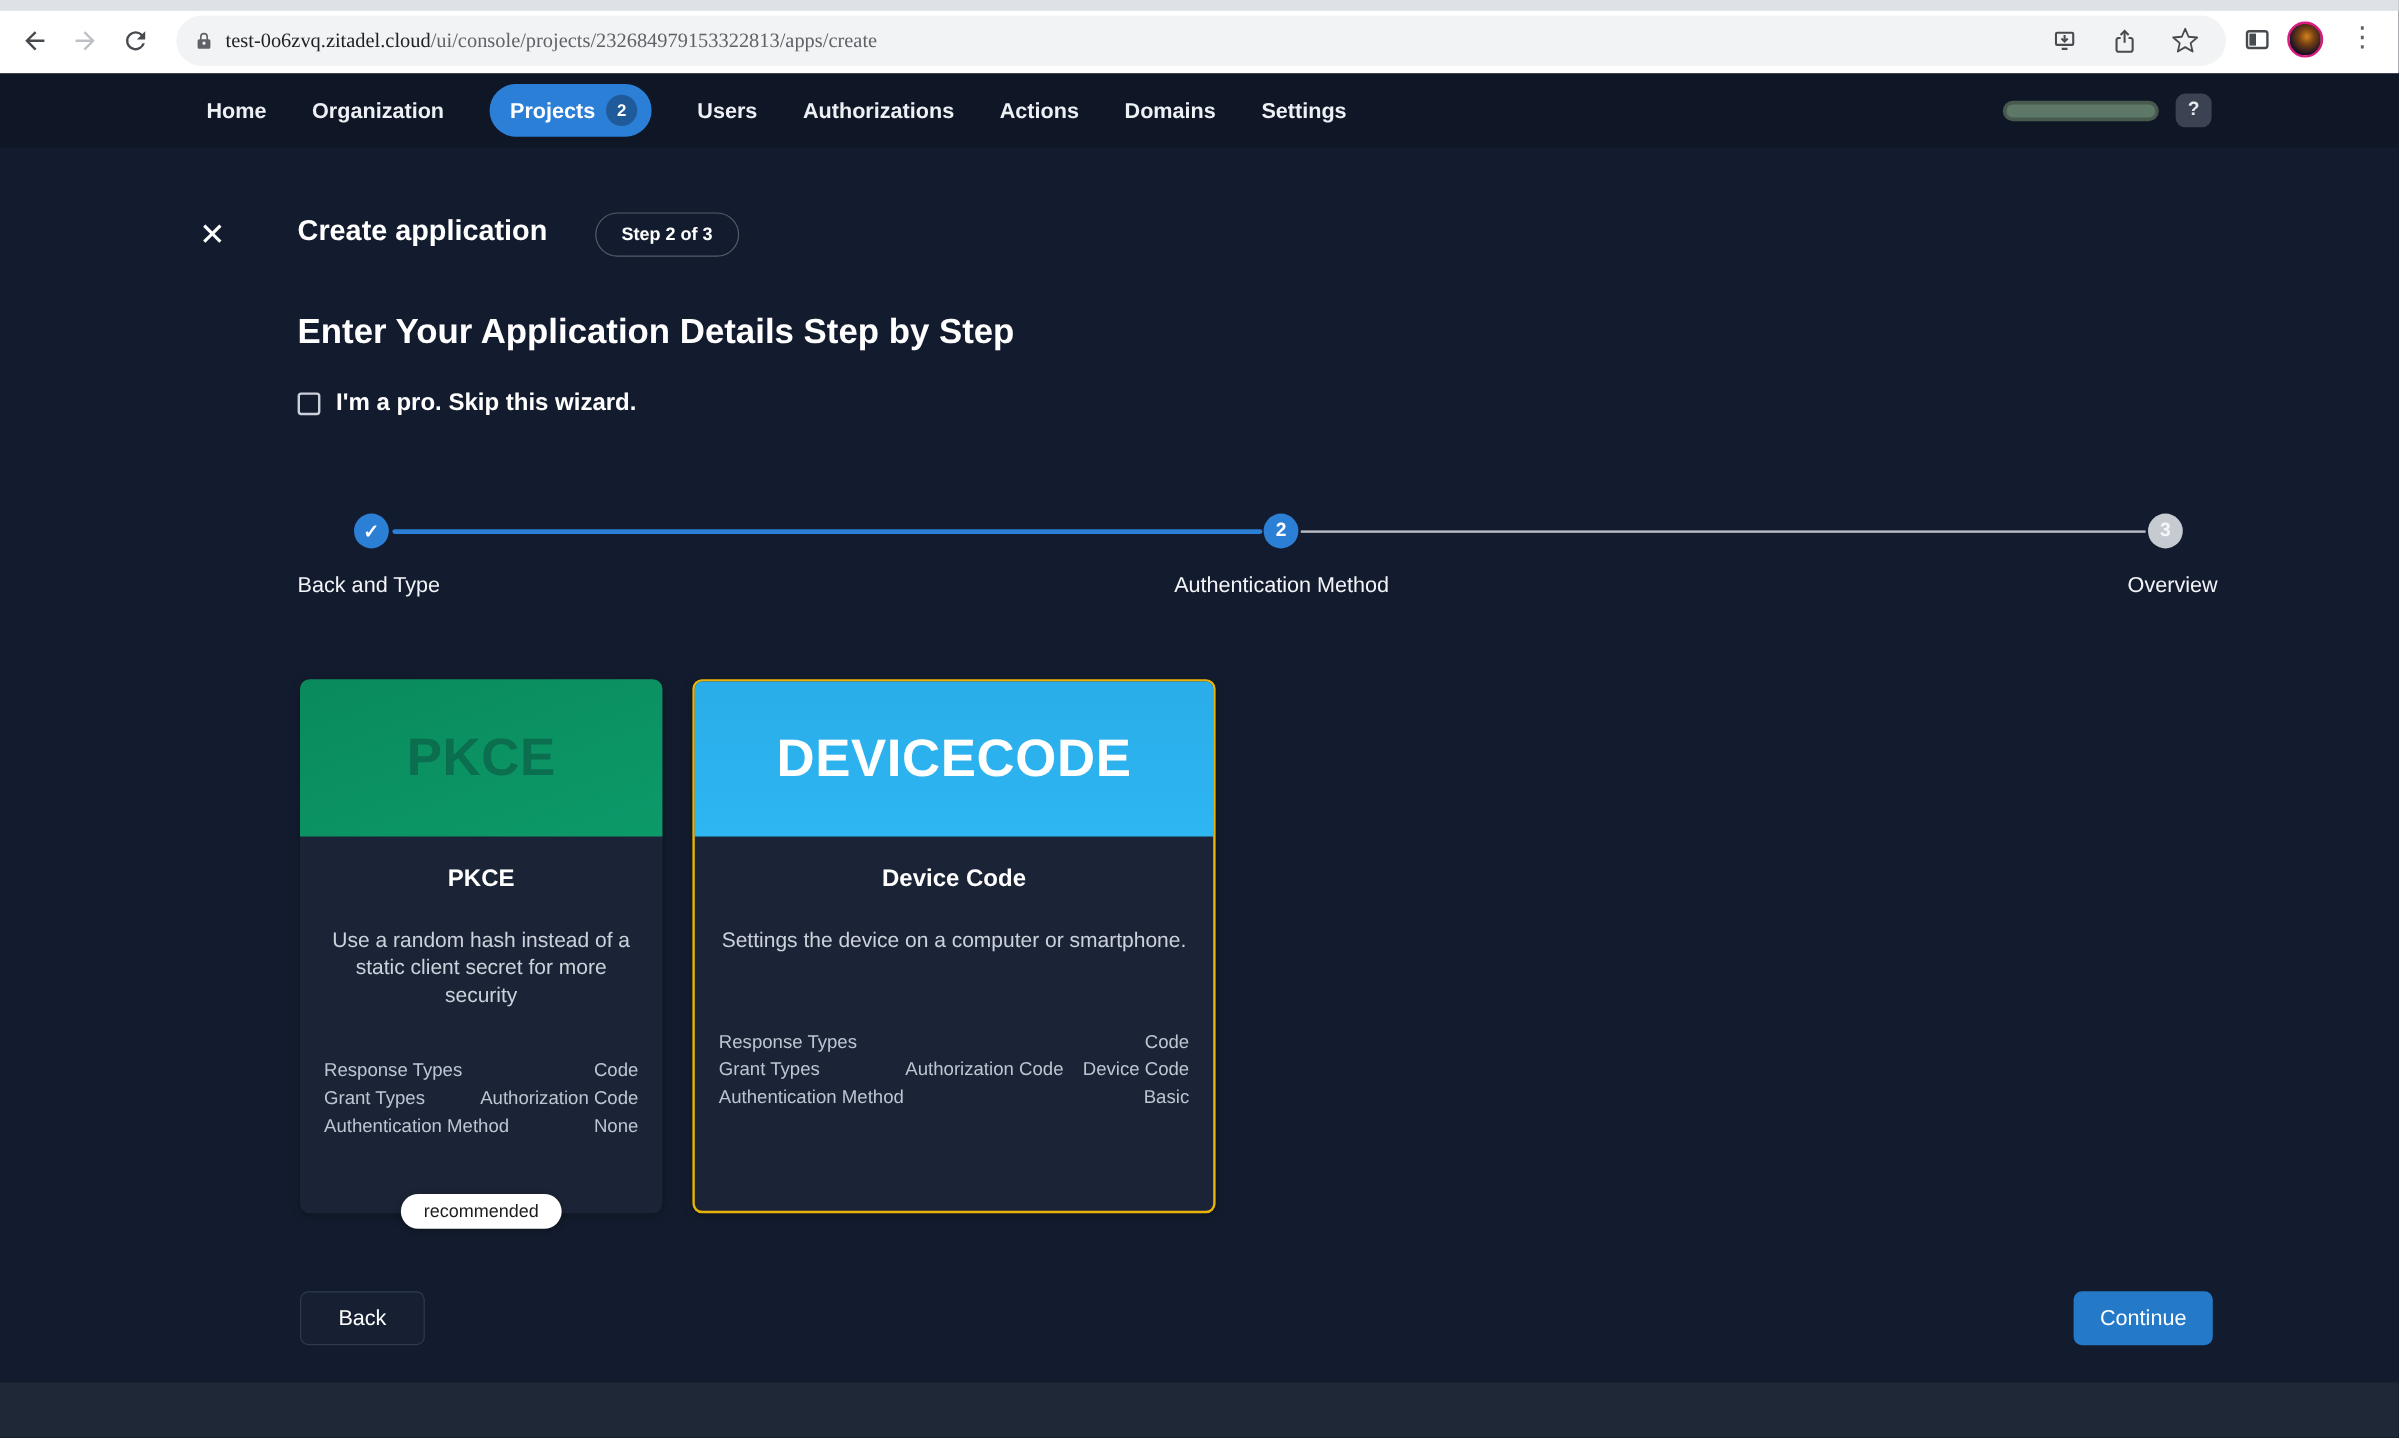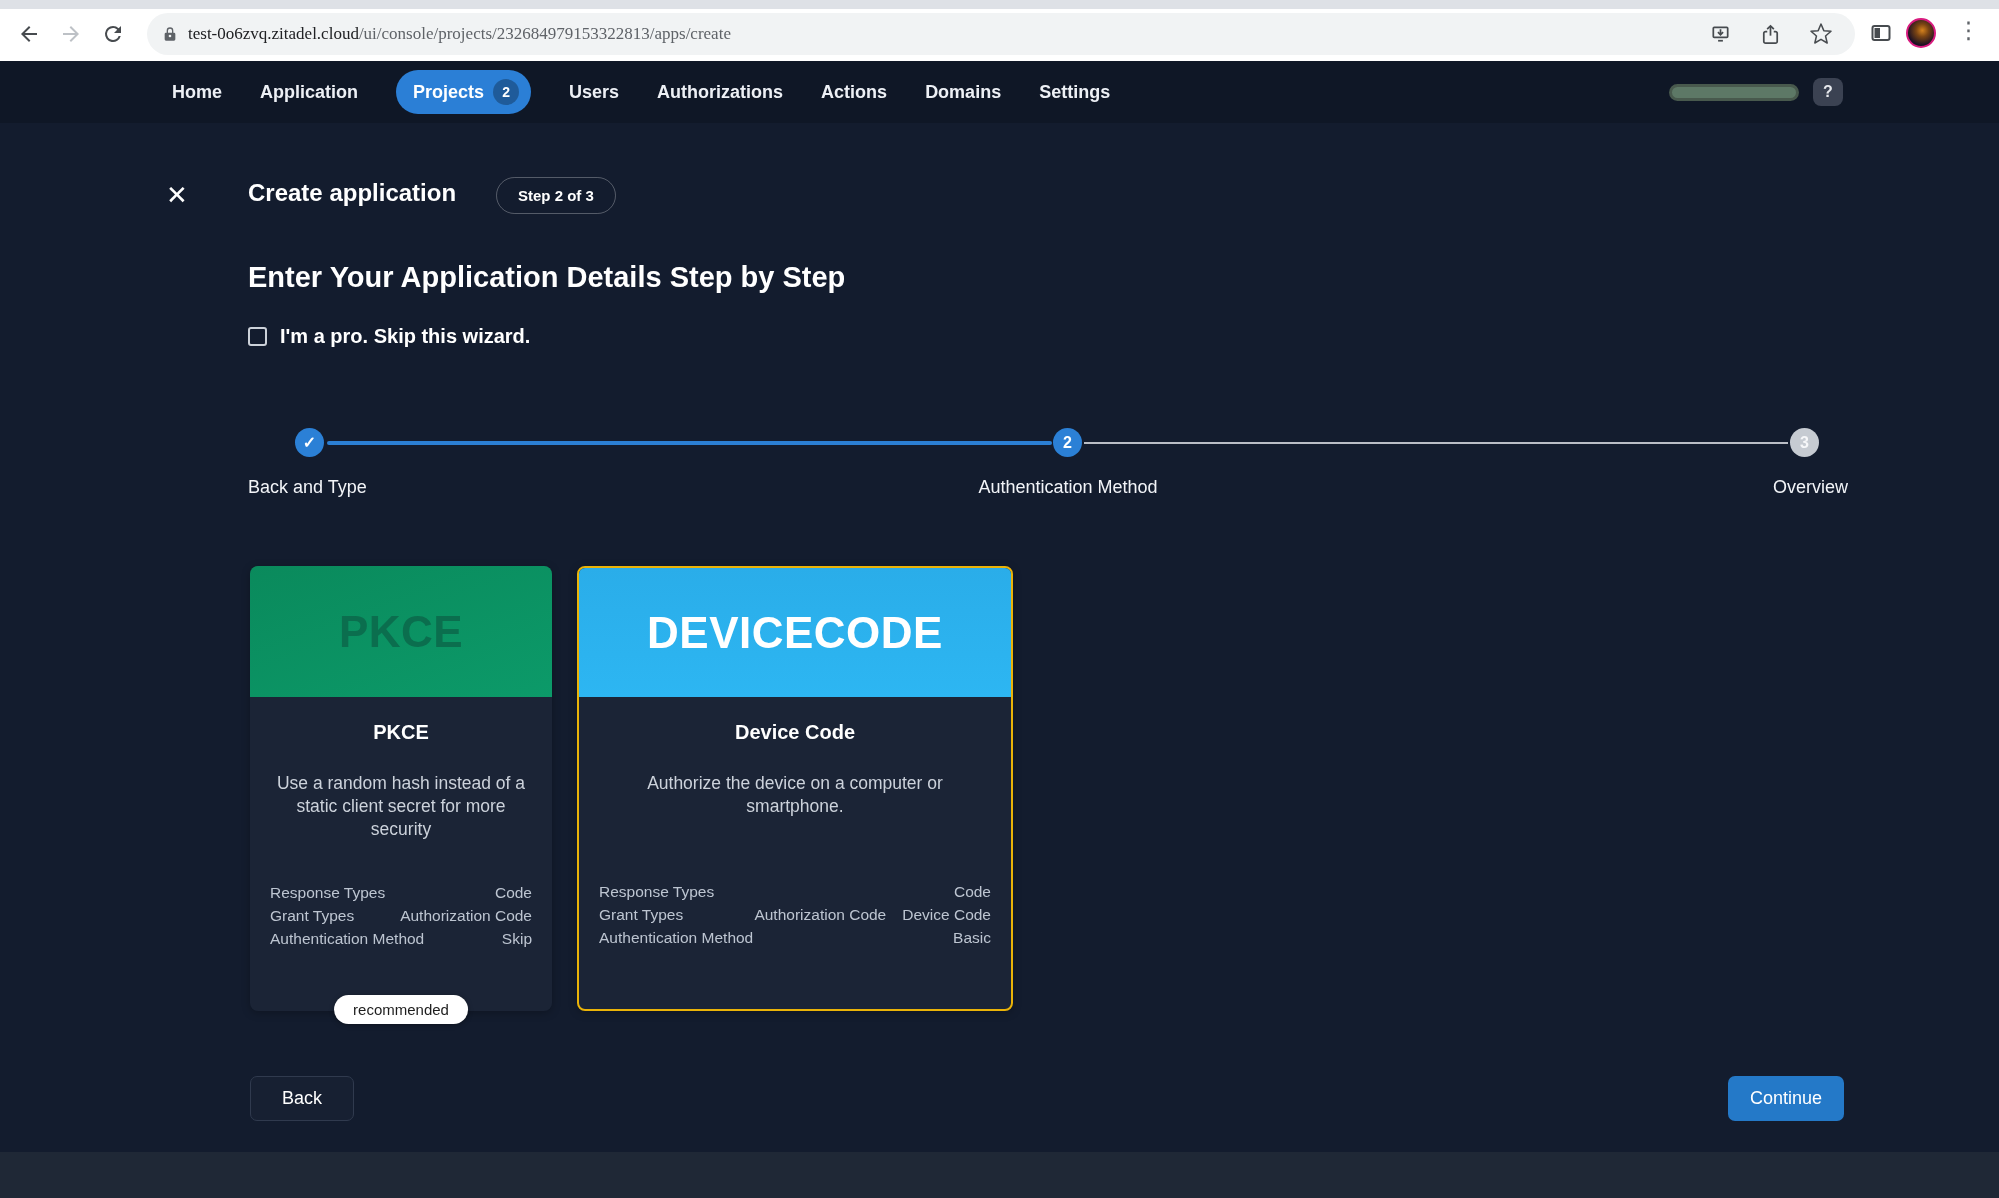--- a/index.html
+++ b/index.html
@@ -163,21 +163,21 @@
   <svg class="tb-icon" style="left:1869px;top:21px;" viewBox="0 0 24 24">
     <rect x="3.5" y="5" width="17" height="14" rx="2" fill="none" stroke="#474b4f" stroke-width="2"></rect>
     <rect x="5.5" y="7" width="5.5" height="10" fill="#474b4f"></rect>
   </svg>
   <div class="avatar"></div>
   <div class="dots">⋮</div>
 </div>
 
 <nav class="navbar">
   <span class="nav-item">Home</span>
-  <span class="nav-item">Application</span>
+  <span class="nav-item">Organization</span>
   <span class="nav-pill">
     <span class="nav-pill-label">Projects</span>
     <span class="nav-badge">2</span>
   </span>
   <span class="nav-item">Users</span>
   <span class="nav-item">Authorizations</span>
   <span class="nav-item">Actions</span>
   <span class="nav-item">Domains</span>
   <span class="nav-item">Settings</span>
 
@@ -222,30 +222,30 @@
       </div>
       <div class="prop-row">
         <span>Grant Types</span>
         <span class="prop-values">
             <span>Authorization Code</span>
           </span>
       </div>
       <div class="prop-row">
         <span>Authentication Method</span>
         <span class="prop-values">
-            <span>Skip</span>
+            <span>None</span>
           </span>
       </div>
     </div>
   </div>
 
   <div class="card selected">
     <div class="banner banner-device">DEVICECODE</div>
     <div class="card-title">Device Code</div>
-    <div class="card-desc">Authorize the device on a computer or smartphone.</div>
+    <div class="card-desc">Settings the device on a computer or smartphone.</div>
     <div class="props">
       <div class="prop-row">
         <span>Response Types</span>
         <span class="prop-values">
             <span>Code</span>
           </span>
       </div>
       <div class="prop-row">
         <span>Grant Types</span>
         <span class="prop-values">

